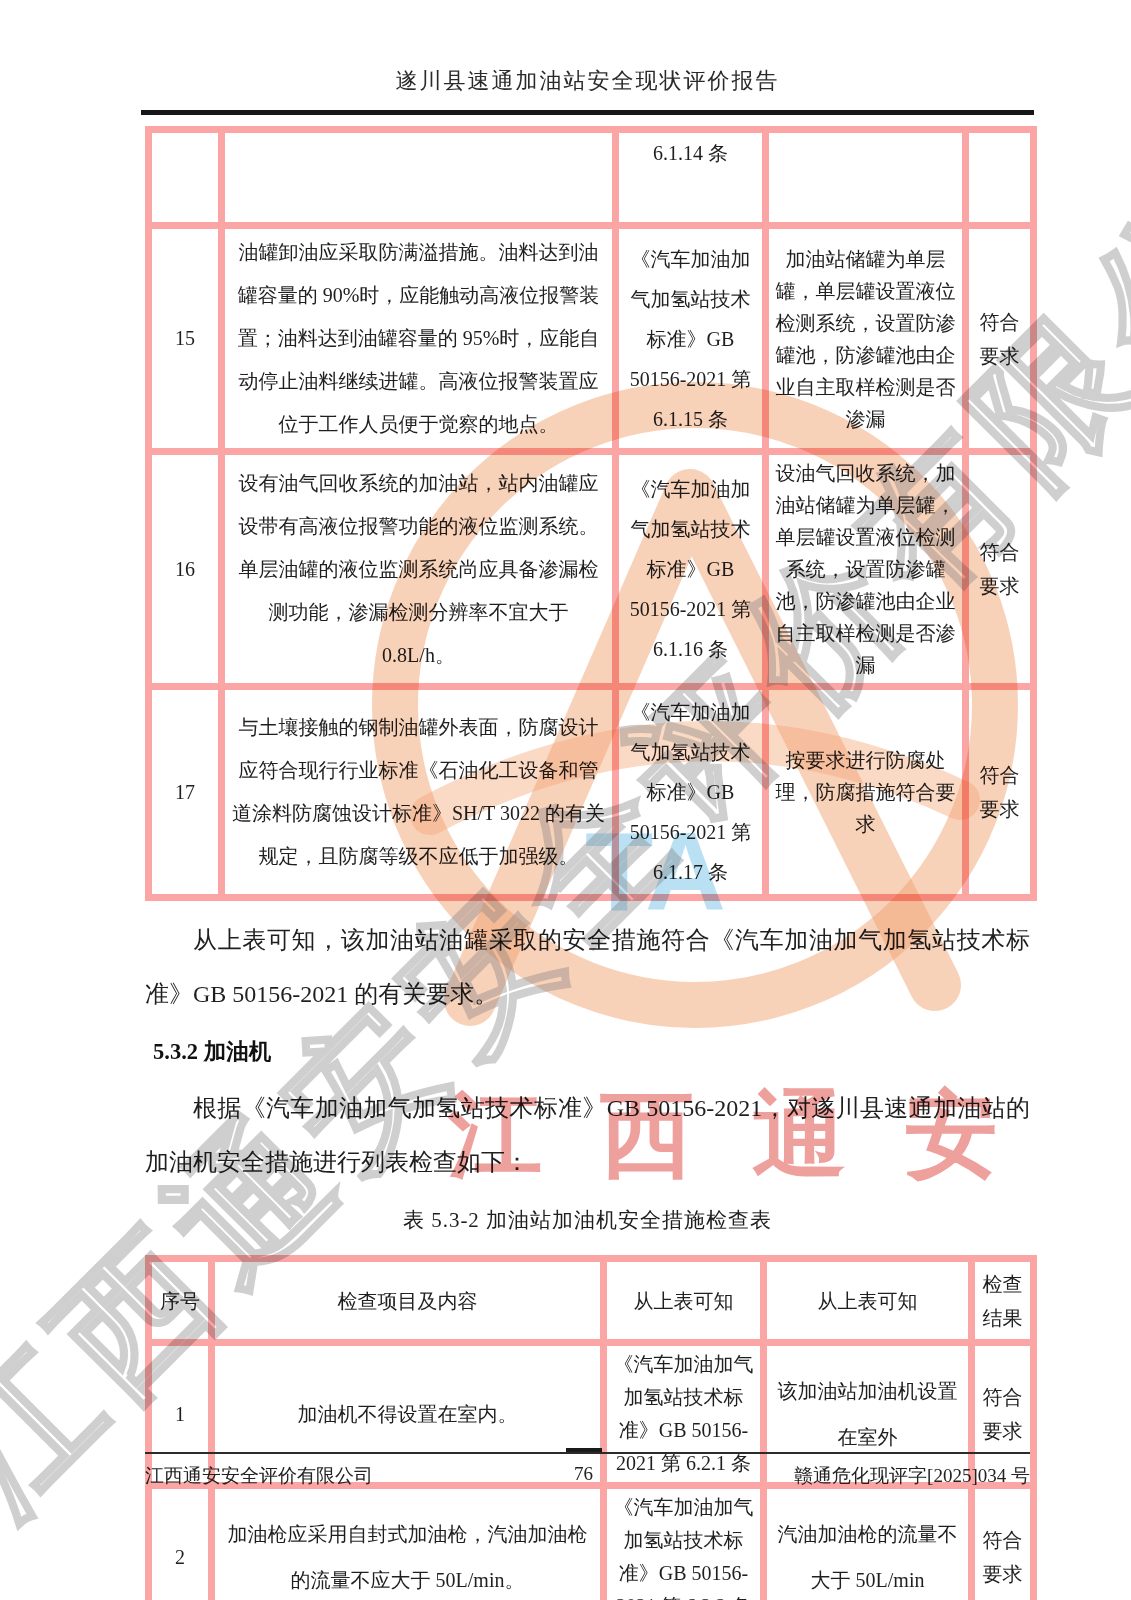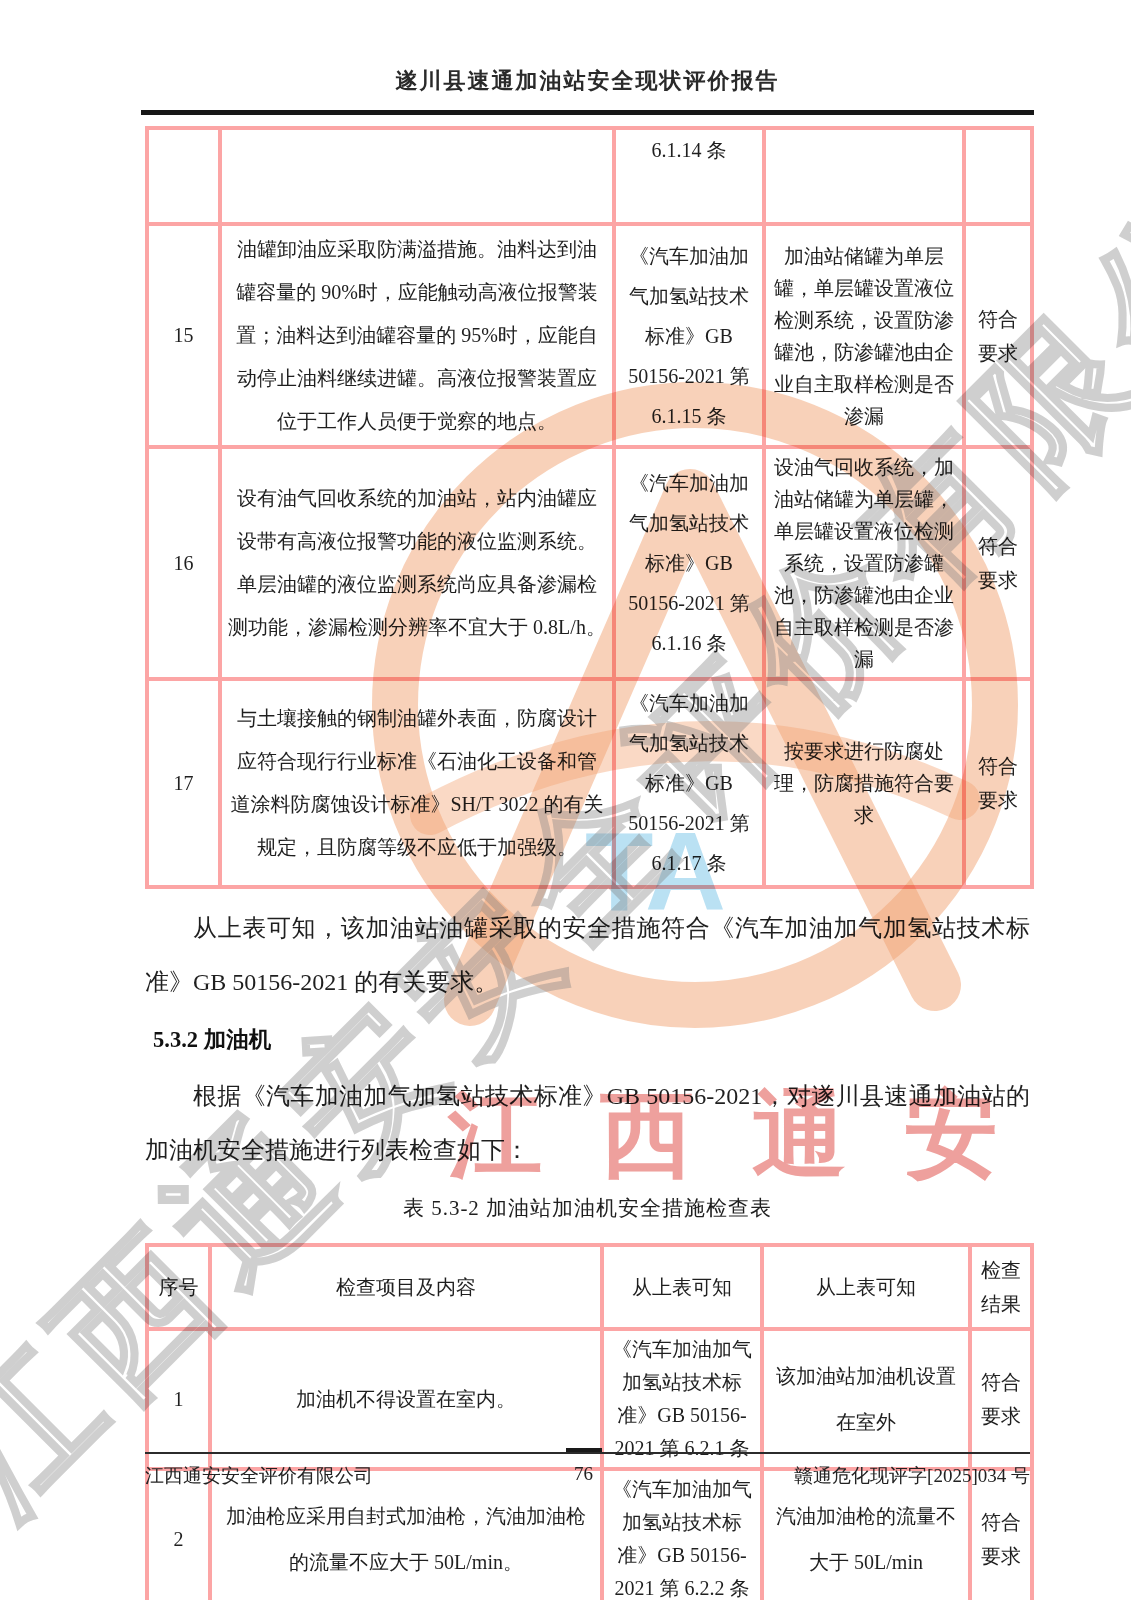--- a/index.html
+++ b/index.html
@@ -7,28 +7,28 @@
     position:relative;
     width:1131px;height:1600px;
     background:#ffffff;
     font-family:"Liberation Serif","DejaVu Serif",serif;
     color:#1f1f1f;
     overflow:hidden;
   }
   .content{position:relative;z-index:1;padding:66px 0 0 145px;width:885px;}
 
   .doc-title{
-    width:885px;text-align:center;font-size:22px;font-weight:700;
+    width:885px;text-align:center;font-size:22px;font-weight:400;
     letter-spacing:2px;color:#2a2a2a;
   }
   .header-rule{width:893px;height:5px;background:#161616;margin:14px 0 0 -4px;}
 
   table{border-collapse:collapse;table-layout:fixed;width:885px;}
   td,th{
-    border:4px solid #fca5a5;
+    border:7px solid #fca5a5;
     font-size:20px;font-weight:normal;
     text-align:center;vertical-align:middle;
     padding:2px 6px;overflow:hidden;
   }
   .t1{margin-top:11px;}
   .t1 .r-carry{height:96px;}
   .t1 .r-15{height:193px;}
   .t1 .r-16{height:229px;}
   .t1 .r-17{height:135px;}
   .t1 td.c-content{line-height:2.15;}

